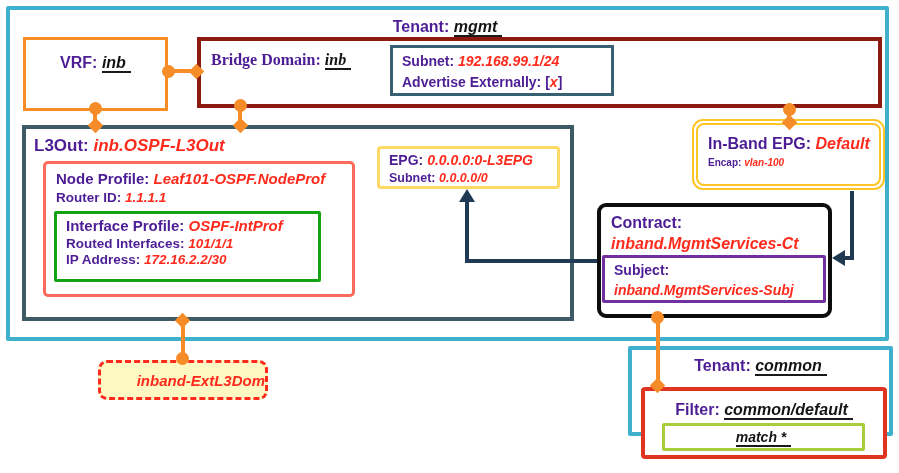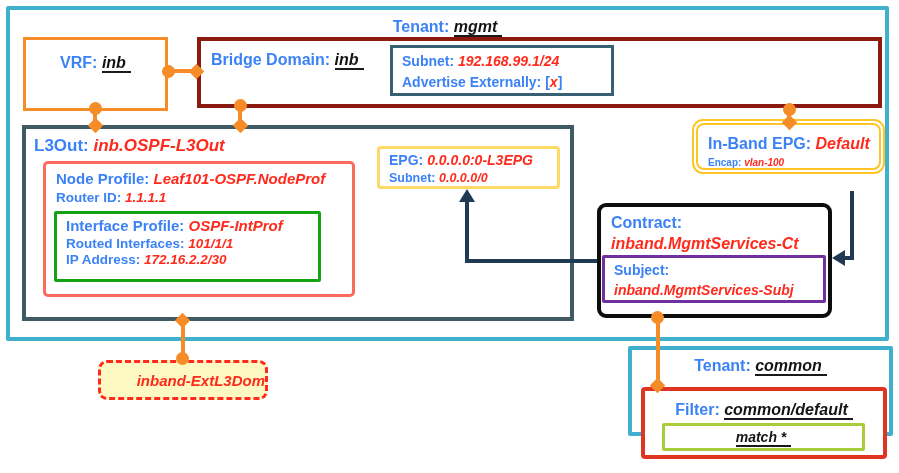--- a/index.html
+++ b/index.html
@@ -1,42 +1,42 @@
 <!DOCTYPE html>
 <html><head>
 <meta charset="utf-8">
 <style>
   html,body{margin:0;padding:0;background:#fff;}
   #canvas{
     position:relative;width:899px;height:473px;background:#fff;
     font-family:"Liberation Sans", sans-serif;color:#111;overflow:hidden;
   }
   .box{position:absolute;box-sizing:border-box;background:#fff;}
-  .b{font-weight:bold;color:#3b82f6;}
+  .b{font-weight:bold;color:#4c1d95;}
   .red{font-weight:bold;font-style:italic;color:#FE2B1D;}
   .uname{font-weight:bold;font-style:italic;color:#141414;border-bottom:2px solid #1a1a1a;padding-right:5px;}
   
   .tenant-mgmt{left:6px;top:6px;width:883px;height:335px;border:4px solid #3FB0CE;border-radius:2px;}
   .tenant-title{position:absolute;left:0;right:0;top:8px;text-align:center;font-size:16px;}
   .vrf{left:23px;top:37px;width:145px;height:74px;border:3px solid #F68C28;font-size:16px;text-align:center;padding-top:14px;}
-  .bd{left:197px;top:37px;width:685px;height:71px;border:4px solid #8B1A10;font-size:16px;}
+  .bd{left:197px;top:37px;width:685px;height:71px;border:4px solid #8B1A10;font-size:16px;font-family:Liberation Serif, serif;}
   .bd-label{position:absolute;left:10px;top:10px;}
   .subnet-box{left:390px;top:45px;width:224px;height:51px;border:3px solid #376073;font-size:14px;padding:3px 9px;line-height:21px;white-space:nowrap;}
   .l3out{left:22px;top:125px;width:552px;height:196px;border:4px solid #3E5A64;font-size:17px;}
   .l3out-label{position:absolute;left:8px;top:7px;}
   .nodeprof{left:43px;top:161px;width:312px;height:136px;border:3px solid #FB6B5B;border-radius:5px;padding:5px 10px;}
   .np-line1{font-size:15px;line-height:20px;white-space:nowrap;}
   .np-line2{font-size:13.5px;line-height:18px;}
   .intprof{left:54px;top:211px;width:267px;height:71px;border:3px solid #12A212;border-radius:2px;padding:2px 9px;white-space:nowrap;}
   .ip-line1{font-size:15px;line-height:20px;}
   .ip-line{font-size:13.5px;line-height:15.5px;}
   .epg{left:377px;top:146px;width:183px;height:43px;border:3px solid #FFD966;border-radius:4px;padding:2px 9px;white-space:nowrap;}
   .epg-line1{font-size:14px;line-height:19px;}
   .epg-line2{font-size:12.5px;line-height:16px;}
-  .inband-outer{left:692px;top:119px;width:193px;height:55px;border:2px solid #FFC527;border-radius:11px;padding:2px;}
+  .inband-outer{left:692px;top:119px;width:193px;height:71px;border:2px solid #FFC527;border-radius:11px;padding:2px;}
   .inband-inner{box-sizing:border-box;width:100%;height:100%;border:2px solid #FFC527;border-radius:8px;padding:8px 10px 0 10px;white-space:nowrap;}
   .ib-line1{font-size:16px;line-height:21px;}
   .ib-line2{font-size:10px;line-height:18px;}
   .contract{left:597px;top:203px;width:235px;height:115px;border:4px solid #0D0D0D;border-radius:9px;padding:5px 0 0 10px;white-space:nowrap;}
   .ct-line{font-size:16px;line-height:21px;}
   .subject{left:602px;top:255px;width:224px;height:48px;border:3px solid #7030A0;border-radius:2px;padding:2px 0 0 9px;white-space:nowrap;}
   .sj-line{font-size:14px;line-height:20px;}
   .extdom{left:98px;top:360px;width:170px;height:40px;border:3px dashed #FE2B1D;border-radius:9px;font-size:15px;text-align:right;padding-top:9px;background:#fef9c3;}
   .tenant-common{left:628px;top:346px;width:265px;height:90px;border:4px solid #3FB0CE;border-radius:2px;}
   .tc-title{position:absolute;left:0;right:0;top:7px;text-align:center;font-size:16px;}

